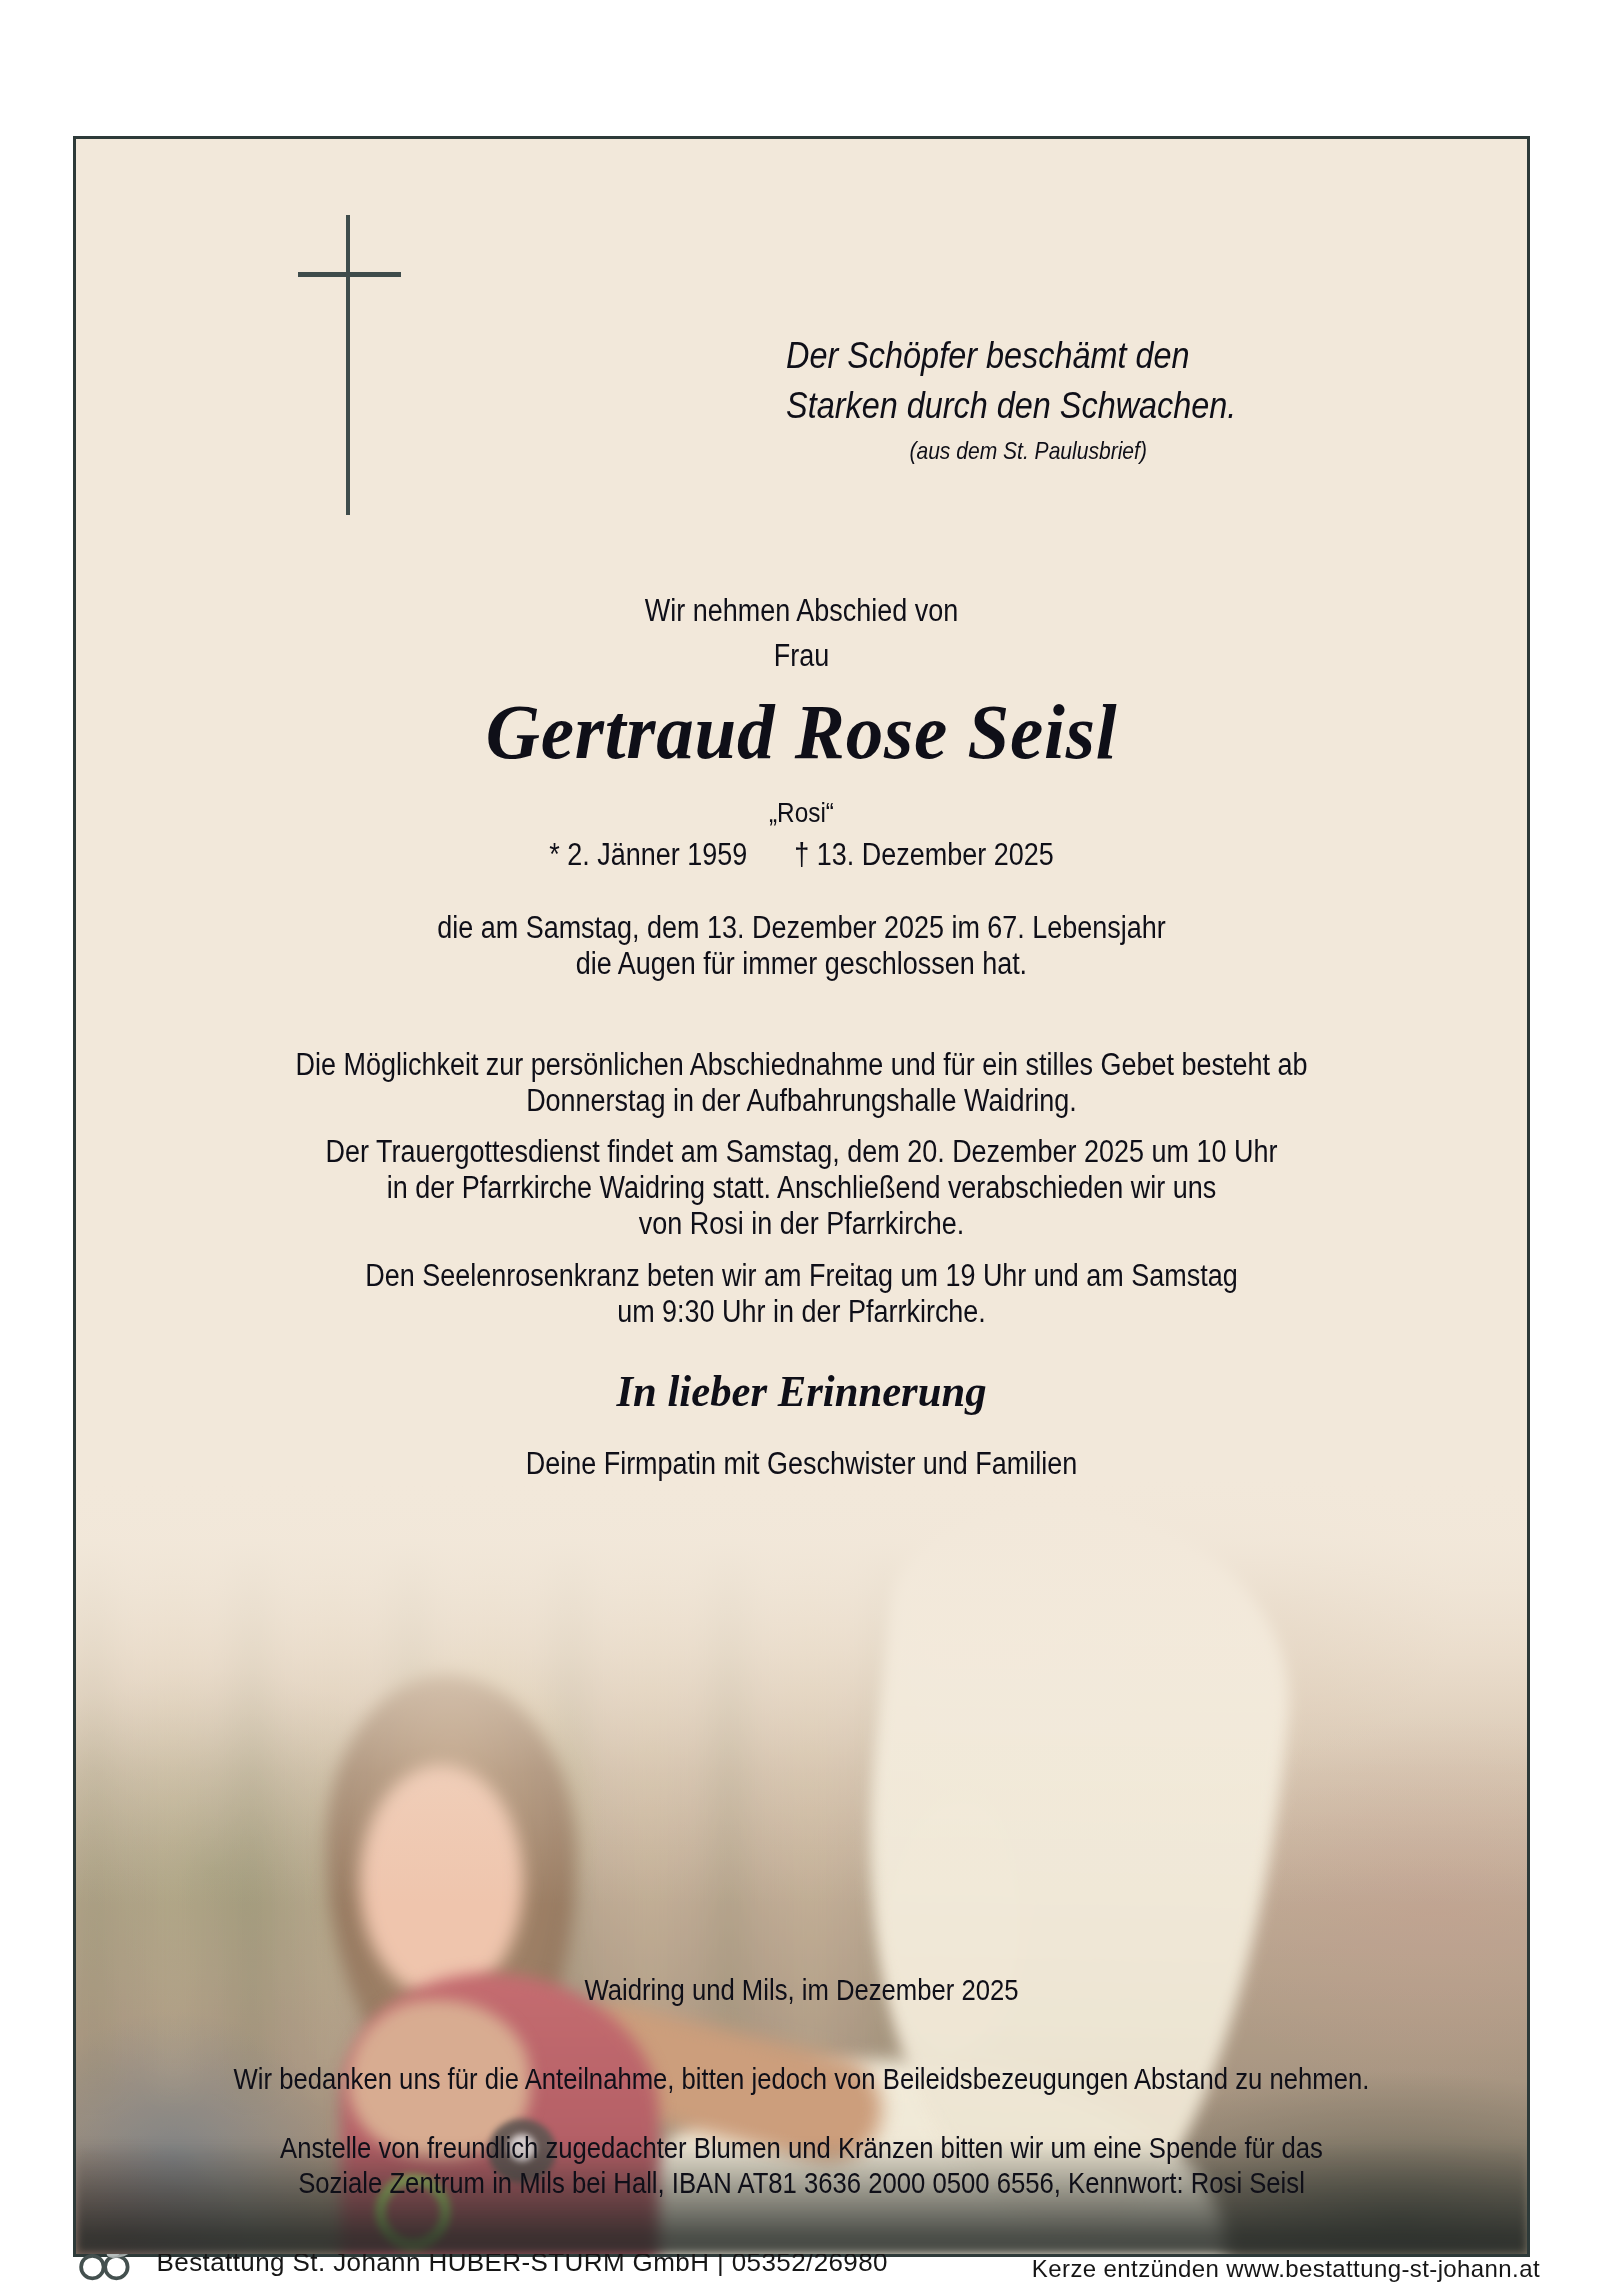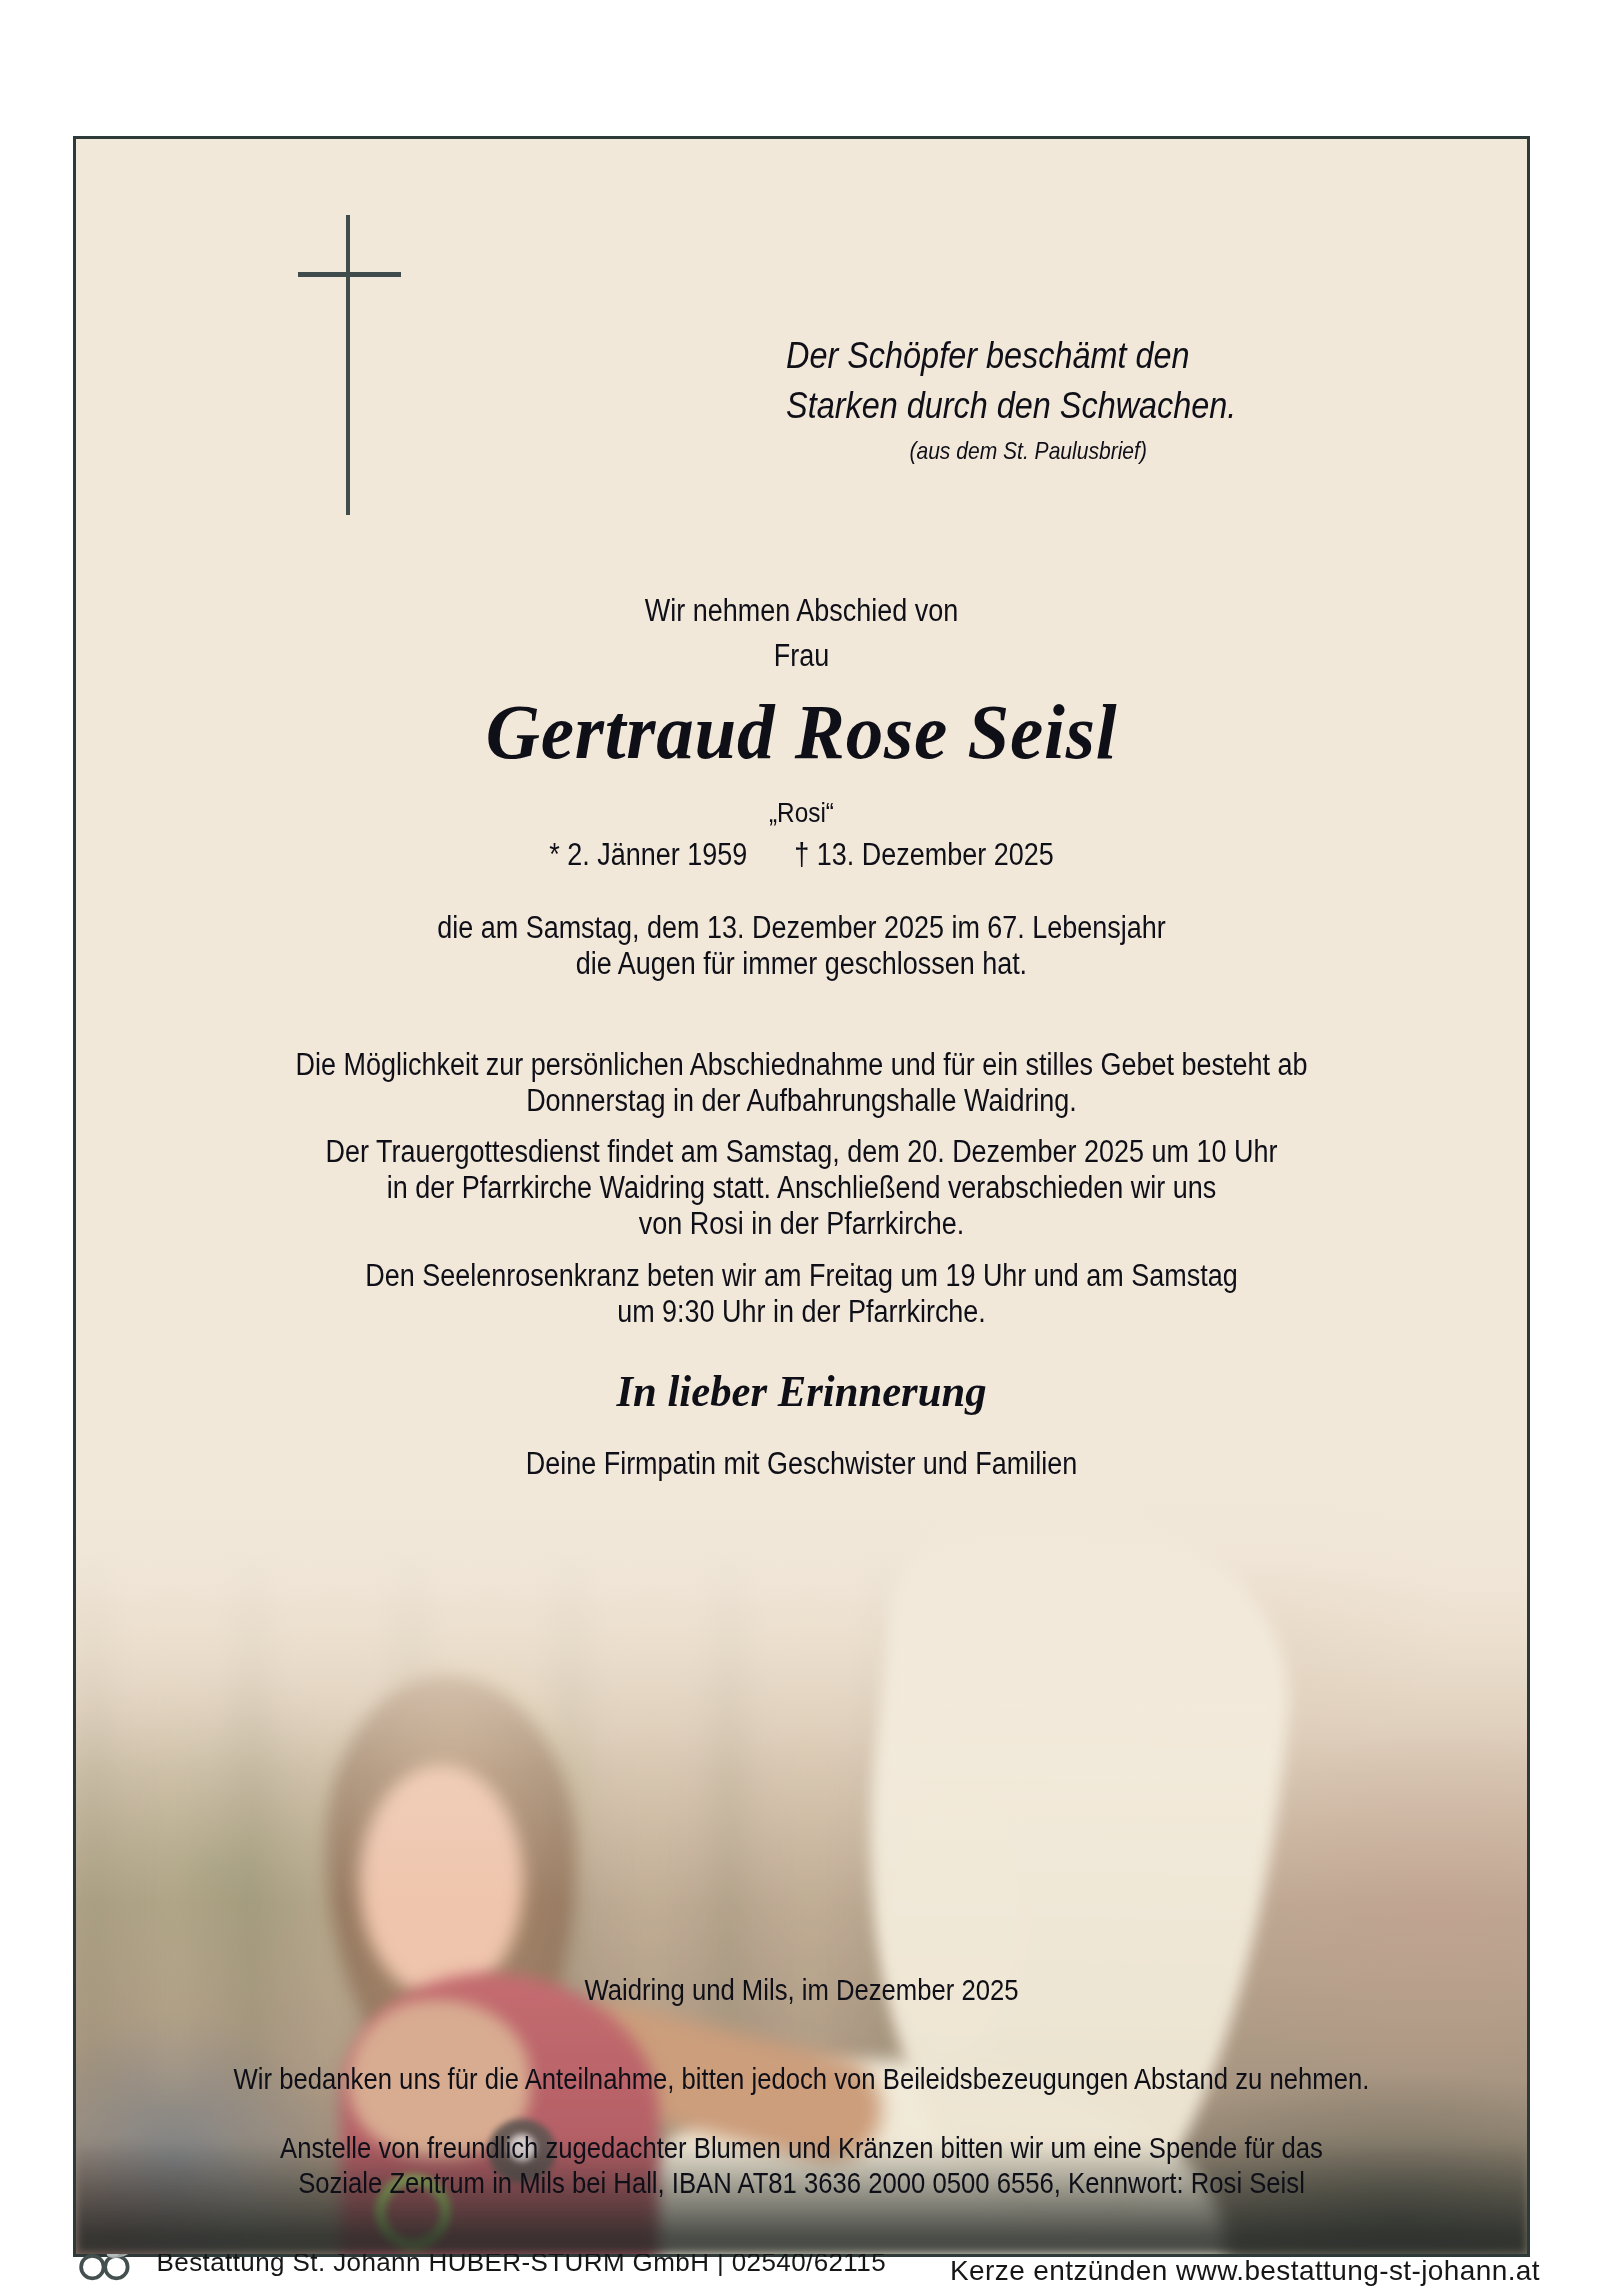--- a/index.html
+++ b/index.html
@@ -78,21 +78,21 @@
     border-radius:50%;filter:blur(3.8px);opacity:.85;}
   .ph-wash{inset:0;background:rgba(242,232,218,.20);}
   .ph-fade{inset:0;background:linear-gradient(180deg,#f2e8da 0%,rgba(242,232,218,.95) 8%,
     rgba(242,232,218,.65) 22%,rgba(242,232,218,.25) 38%,rgba(242,232,218,0) 55%);}
   .ph-bottom{left:0;right:0;bottom:0;height:113px;filter:blur(4.5px);
     background:linear-gradient(180deg,rgba(35,40,38,0),rgba(33,38,36,.8) 85%);}
 
   
   .footer-left{position:absolute;left:74px;top:2243px;display:flex;align-items:center;gap:10.6px;
     font-size:26px;color:#161616;letter-spacing:0.4px;}
-  .footer-right{position:absolute;right:64px;top:2255px;font-size:28px;color:#161616;letter-spacing:0.4px;}
+  .footer-right{position:absolute;right:64px;top:2255px;font-size:24px;color:#161616;letter-spacing:0.4px;}
   .logo{width:72px;height:39px;display:block;}
 </style>
 </head>
 <body>
 
 <div class="page">
   <div class="card">
 
     <div>
       <div class="cross-v"></div>
@@ -165,17 +165,17 @@
   </div>
 
   <div class="footer-left">
     <svg class="logo" viewBox="0 0 95 52">
       <circle cx="24" cy="32" r="15" fill="none" stroke="#44504f" stroke-width="5"></circle>
       <circle cx="56" cy="32" r="15" fill="none" stroke="#44504f" stroke-width="5"></circle>
       <ellipse cx="60" cy="12" rx="17" ry="7" fill="#a3aaa9" transform="rotate(-14 60 12)"></ellipse>
       <ellipse cx="66" cy="10" rx="12" ry="5" fill="#8b9392" transform="rotate(-20 66 10)"></ellipse>
       <ellipse cx="52" cy="14" rx="9" ry="4" fill="#b7bdbc" transform="rotate(-8 52 14)"></ellipse>
     </svg>
-    <span>Bestattung St. Johann HUBER-STURM GmbH | 02540/62115</span>
+    <span>Bestattung St. Johann HUBER-STURM GmbH | 05352/26980</span>
   </div>
   <div class="footer-right">Kerze entzünden www.bestattung-st-johann.at</div>
 </div>
 
 
 </body></html>

